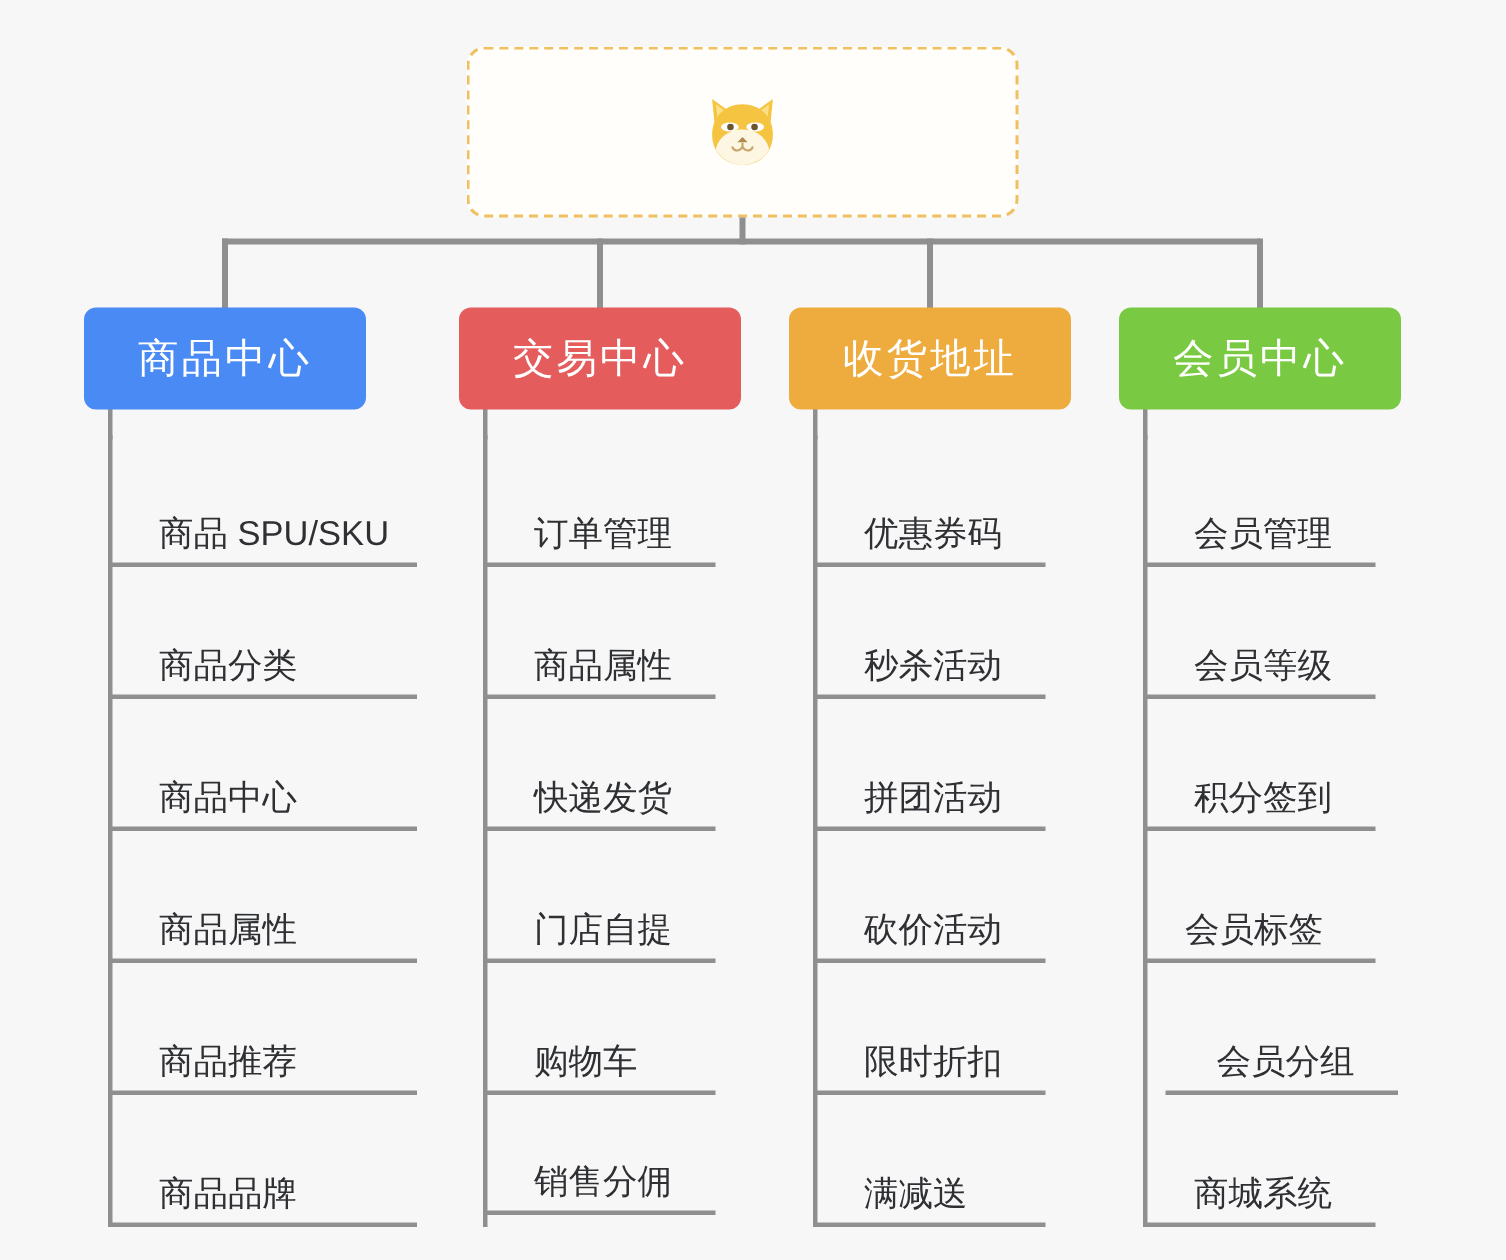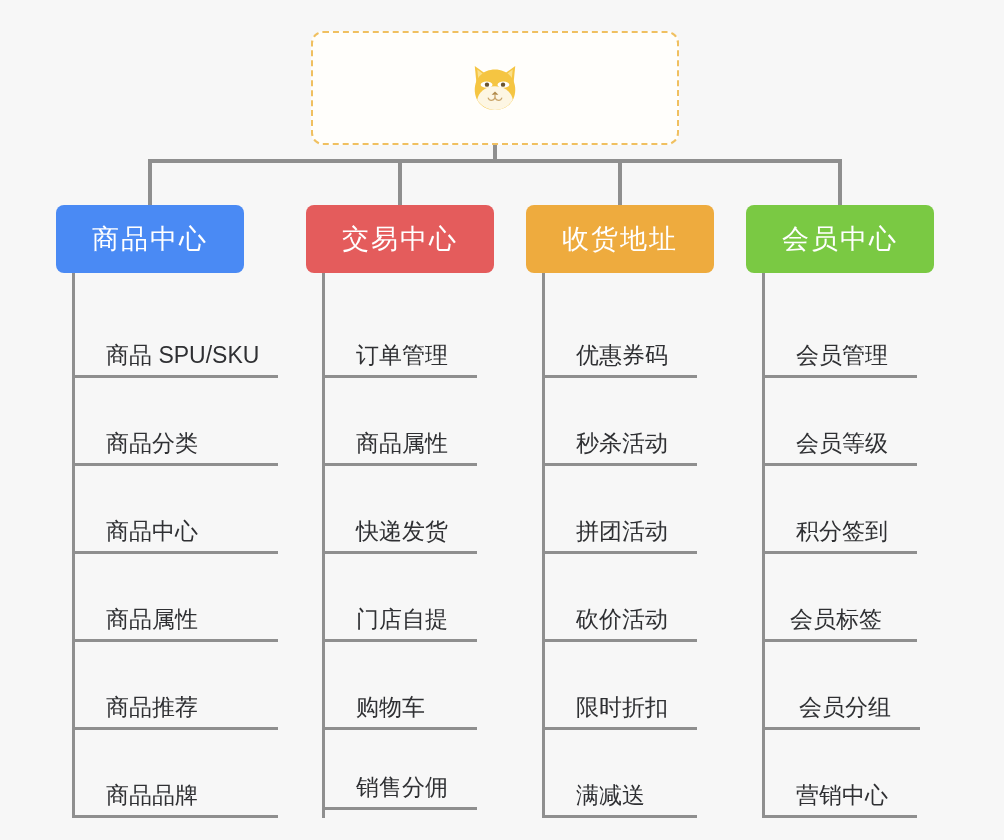--- a/index.html
+++ b/index.html
@@ -221,21 +221,21 @@
       </div>
     <div class="leaf-item" style="top: 88px; left: 0px; width: 155px; font-family: Liberation Serif, serif;">
         <span class="leaf-label">会员等级</span>
       </div>
     <div class="leaf-item" style="top: 176px; left: 0px; width: 155px;">
         <span class="leaf-label">积分签到</span>
       </div>
     <div class="leaf-item" style="top: 264px; left: 0px; width: 155px; padding-left: 28px;">
         <span class="leaf-label">会员标签</span>
       </div>
-    <div class="leaf-item" style="top: 352px; left: 3px; width: 155px;">
+    <div class="leaf-item" style="top: 352px; left: 15px; width: 155px;">
         <span class="leaf-label">会员分组</span>
       </div>
     <div class="leaf-item" style="top: 440px; left: 0px; width: 155px;">
-        <span class="leaf-label">营销中心</span>
+        <span class="leaf-label">商城系统</span>
       </div>
   </div>
 
 </div>
 
 </body></html>

